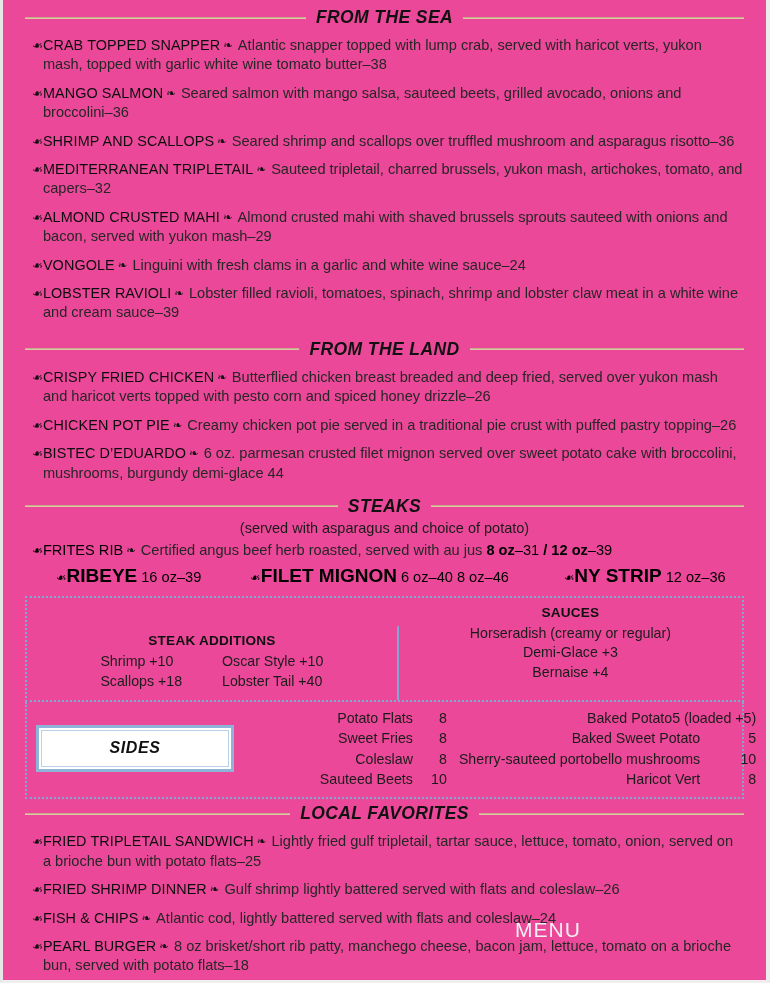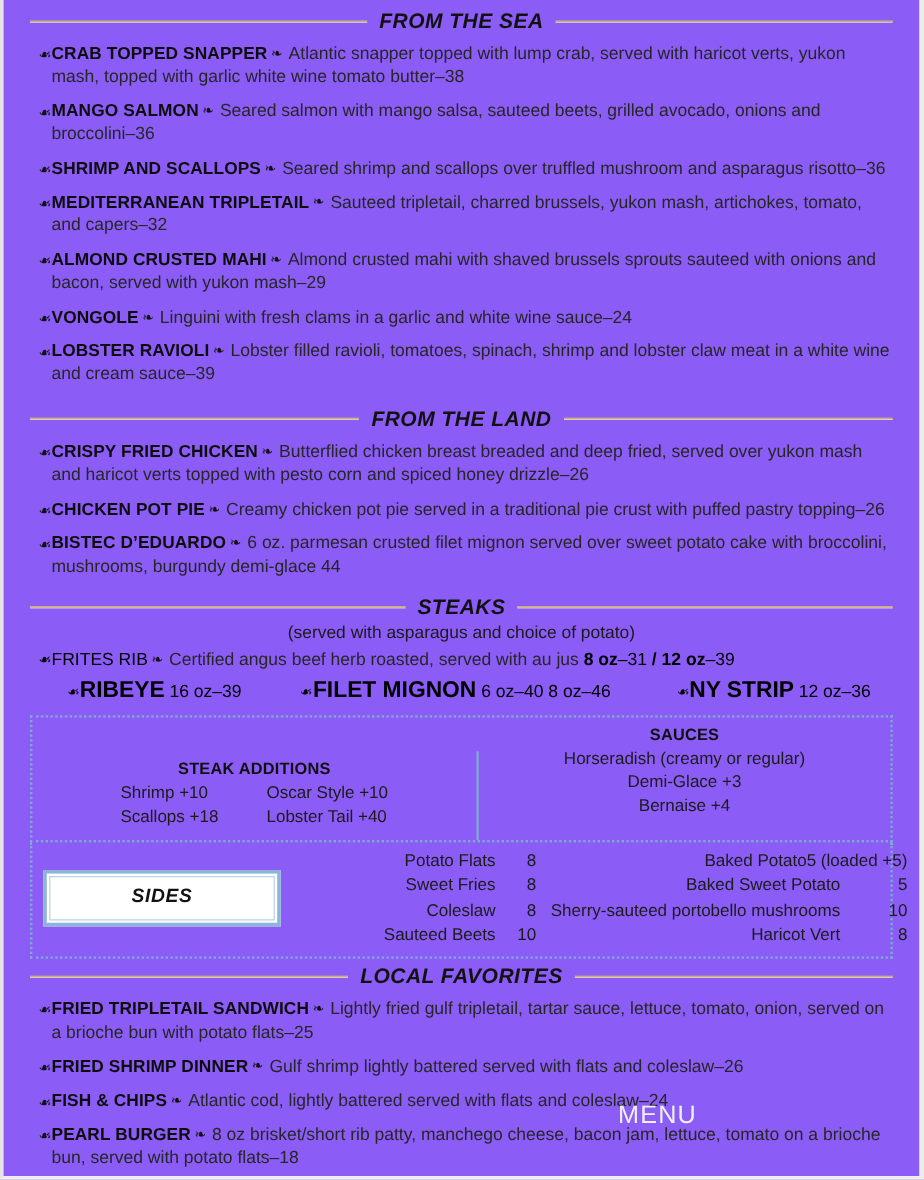--- a/index.html
+++ b/index.html
@@ -10,21 +10,21 @@
   body {
     width: 770px;
     height: 983px;
     font-family: "Liberation Sans", sans-serif;
     position: relative;
     overflow: hidden;
   }
   .page {
     position: absolute;
     inset: 0;
-    background: #8b5cf6;
+    background: #ec4899;
     border-left: 3px solid #e6e6e6;
     border-right: 4px solid #ececec;
     border-bottom: 3px solid #eeeeee;
     box-sizing: border-box;
     padding: 0 22px;
   }
   .inner {
     position: relative;
     width: 100%;
     height: 100%;
@@ -75,21 +75,21 @@
     padding-top: 1px;
     transform: scaleX(-1);
     display: inline-block;
   }
   .item .body {
     flex: 1 1 auto;
     font-size: 14.6px;
     color: #1b1b1b;
   }
   .item .name {
-    font-weight: bold;
+    font-weight: normal;
     font-size: 14.4px;
     letter-spacing: 0.1px;
     color: #0d0d0d;
   }
   .orn-right {
     font-size: 11.5px;
     color: #111;
     padding: 0 5px 0 3px;
     display: inline-block;
     vertical-align: 1px;

